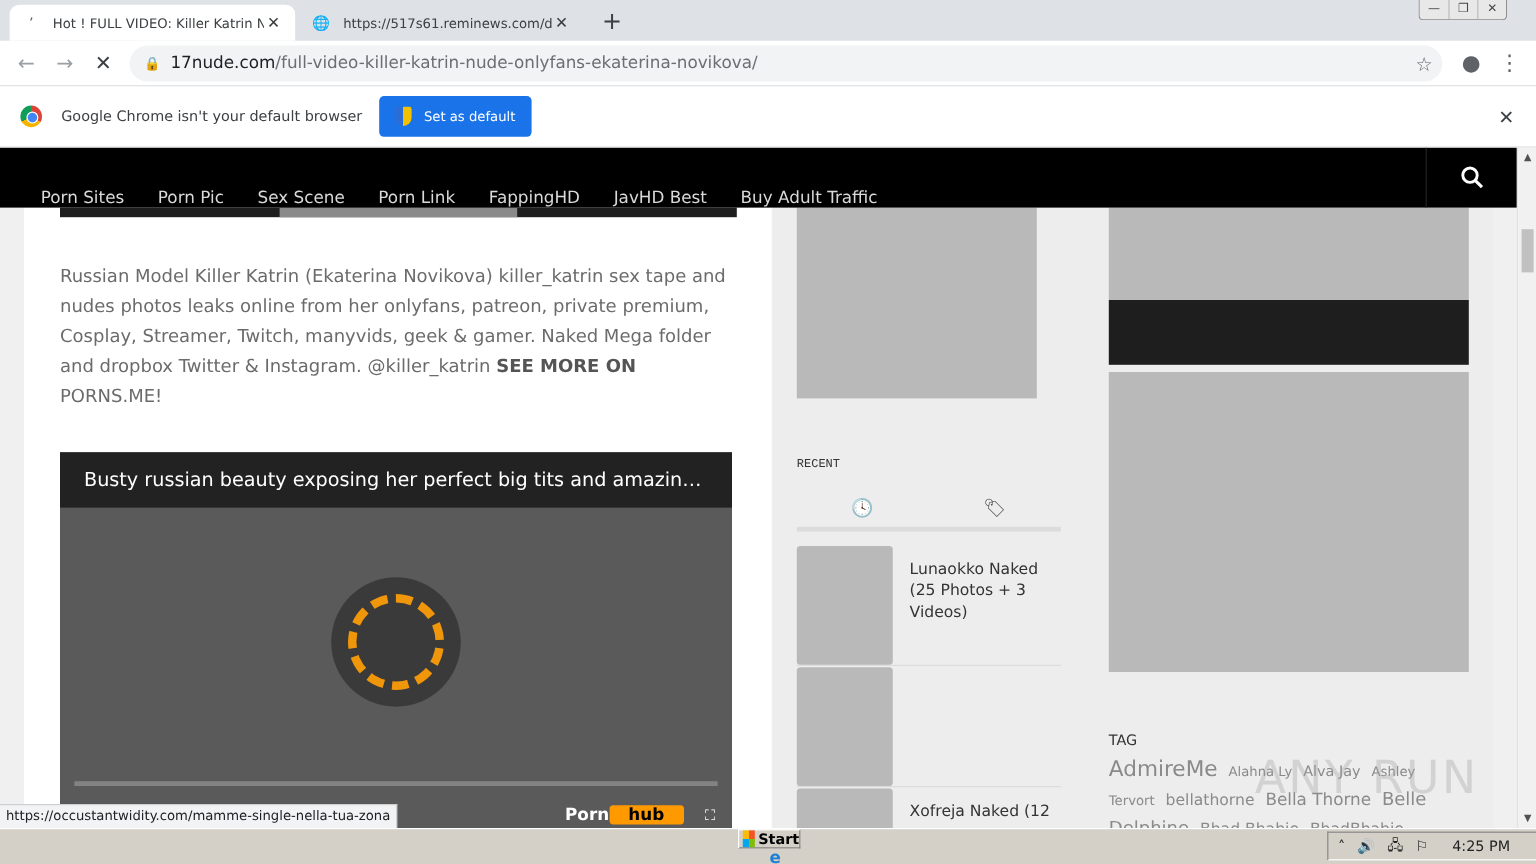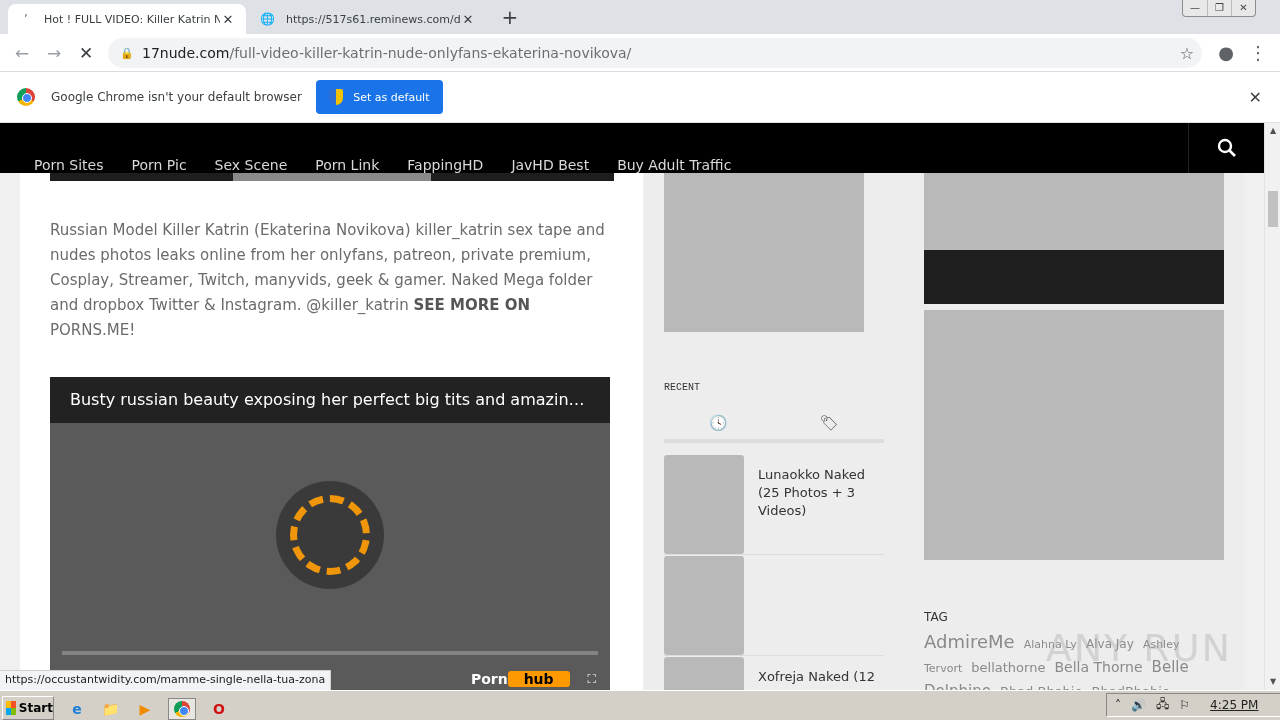--- a/index.html
+++ b/index.html
@@ -62,27 +62,27 @@
   .recent-item .thumb { position: absolute; left: 0; top: 0; width: 80px; height: 99px; border-radius: 3px; }
   .recent-item .rtitle { position: absolute; left: 94px; top: 11px; width: 126px; font-size: 13px; line-height: 18px; color: #333; }
   .sidebar2 { position: absolute; top: 0; left: 904px; width: 340px; height: 567px; background: #ededed; }
   .ad1 { position: absolute; top: 50px; left: 20px; width: 300px; height: 77px; }
   .ad1-bar { position: absolute; top: 127px; left: 20px; width: 300px; height: 54px; background: #1e1e1e; }
   .ad2 { position: absolute; top: 187px; left: 20px; width: 300px; height: 250px; }
   .tag-label { position: absolute; top: 487px; left: 20px; font-size: 12px; color: #333; }
   .tags { position: absolute; top: 508px; left: 20px; width: 300px; line-height: 22px; color: #8a8a8a; }
   .tags span { margin-right: 4px; }
   .statusurl { position: absolute; left: 0; bottom: 30px; height: 20px; background: #f1f3f4; border: 1px solid #d0d0d0; border-left: none; border-bottom: none; font-size: 11px; color: #202124; padding: 2px 5px; z-index: 10; }
-  .taskbar { position: absolute; left: 0; bottom: 0; width: 1280px; height: 30px; background: #d4d0c8; border-top: 1px solid #fff; display: flex; align-items: flex-end; }
+  .taskbar { position: absolute; left: 0; bottom: 0; width: 1280px; height: 30px; background: #d4d0c8; border-top: 1px solid #fff; display: flex; align-items: center; flex-direction: column; }
   .startbtn { margin-left: 2px; height: 24px; width: 52px; border: 1px solid #888; border-top-color: #fff; border-left-color: #fff; font-weight: bold; font-size: 12px; display: flex; align-items: center; gap: 3px; padding-left: 3px; }
   .winflag { width: 14px; height: 14px; background: conic-gradient(#f35325 0 90deg, #81bc06 90deg 180deg, #05a6f0 180deg 270deg, #ffba08 270deg 360deg); }
   .tb-icon { width: 22px; height: 22px; margin-left: 12px; display: flex; align-items: center; justify-content: center; font-size: 14px; }
   .tb-icon.active { border: 1px solid #888; background: #e8e6e0; width: 28px; }
   .tray { position: absolute; right: 0; top: 2px; height: 24px; width: 174px; border: 1px solid #888; border-right: none; border-bottom-color: #fff; border-top-color: #888; display: flex; align-items: center; gap: 10px; padding-left: 8px; font-size: 12px; color: #222; }
-  .tray .clock { margin-left: 10px; text-decoration: underline; }
+  .tray .clock { margin-left: 10px; }
   .watermark { position: absolute; right: 48px; bottom: 50px; font-size: 38px; color: rgba(160,160,160,0.35); letter-spacing: 2px; z-index: 9; }
 </style>
 </head>
 <body>
 
 <div class="tabstrip">
   <div class="tab active">
     <span class="fav">ʼ</span>
     <span class="title">Hot ! FULL VIDEO: Killer Katrin Nude</span>
     <span class="close">✕</span>

